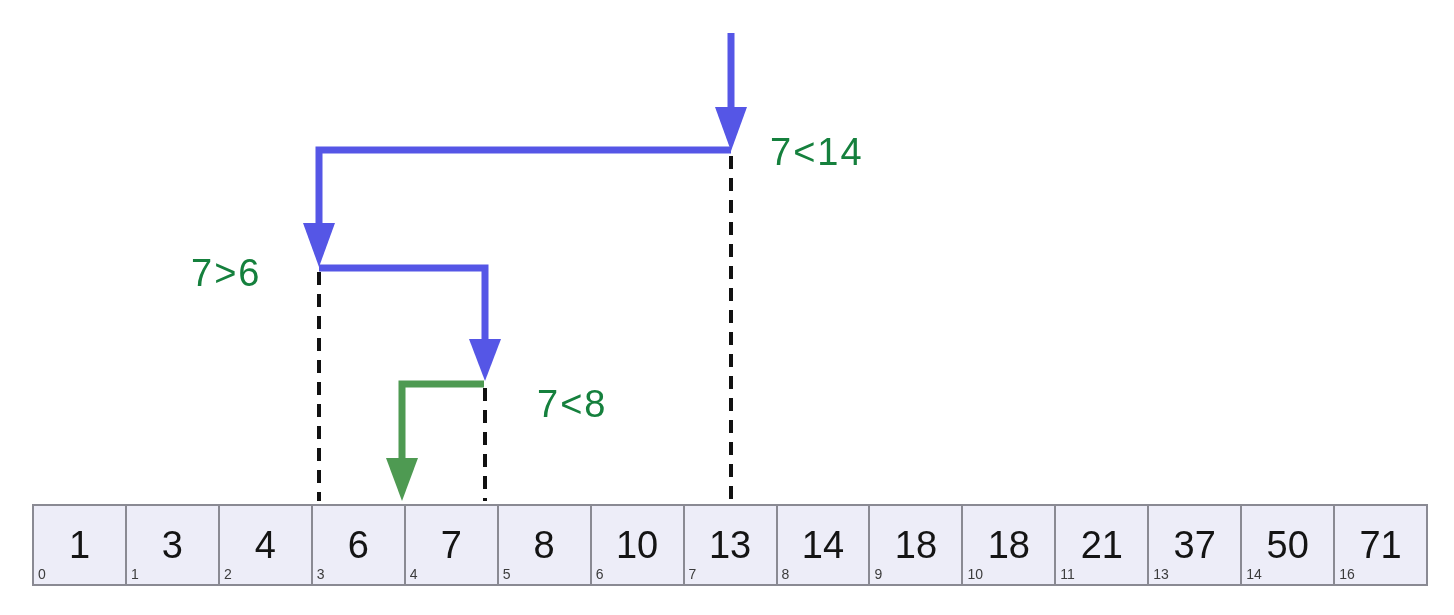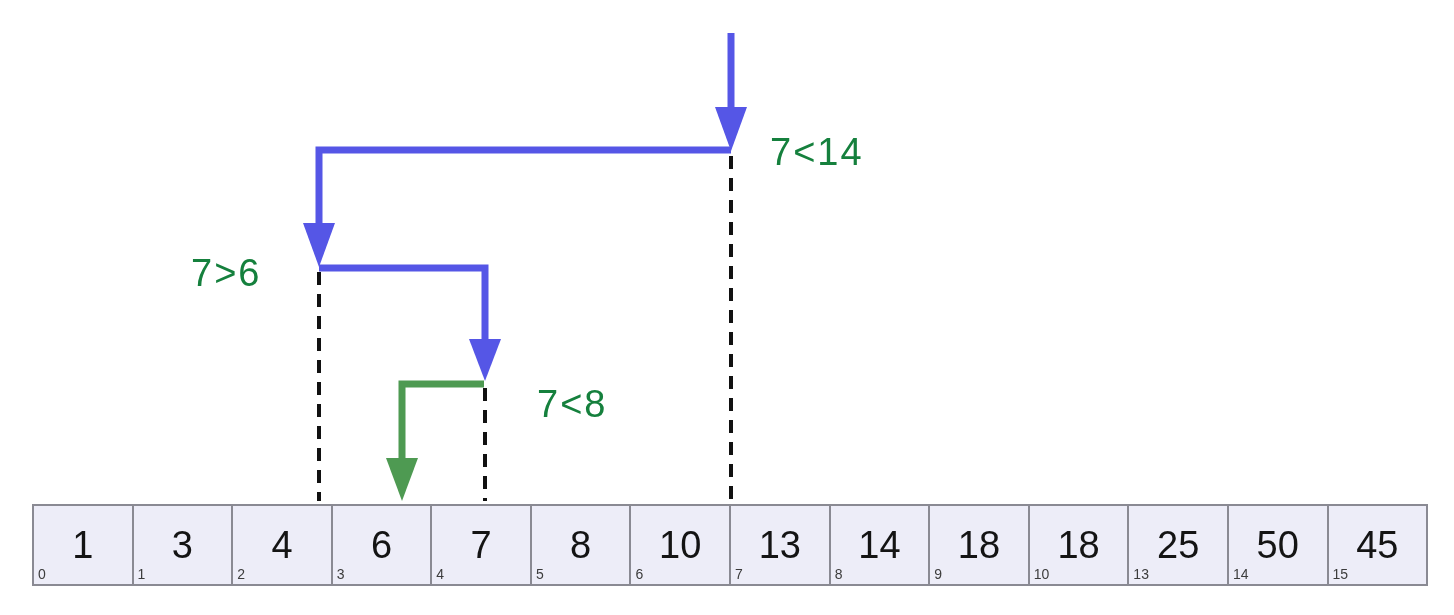--- a/index.html
+++ b/index.html
@@ -86,26 +86,30 @@
       </div>
       <div class="cell">
         <span class="val">18</span>
         <span class="idx">9</span>
       </div>
       <div class="cell">
         <span class="val">18</span>
         <span class="idx">10</span>
       </div>
       <div class="cell">
-        <span class="val">25</span>
+        <span class="val">21</span>
+        <span class="idx">11</span>
+      </div>
+      <div class="cell">
+        <span class="val">37</span>
         <span class="idx">13</span>
       </div>
       <div class="cell">
         <span class="val">50</span>
         <span class="idx">14</span>
       </div>
       <div class="cell">
-        <span class="val">45</span>
-        <span class="idx">15</span>
+        <span class="val">71</span>
+        <span class="idx">16</span>
       </div>
     </div>
 
 </div>
 
 </body></html>

